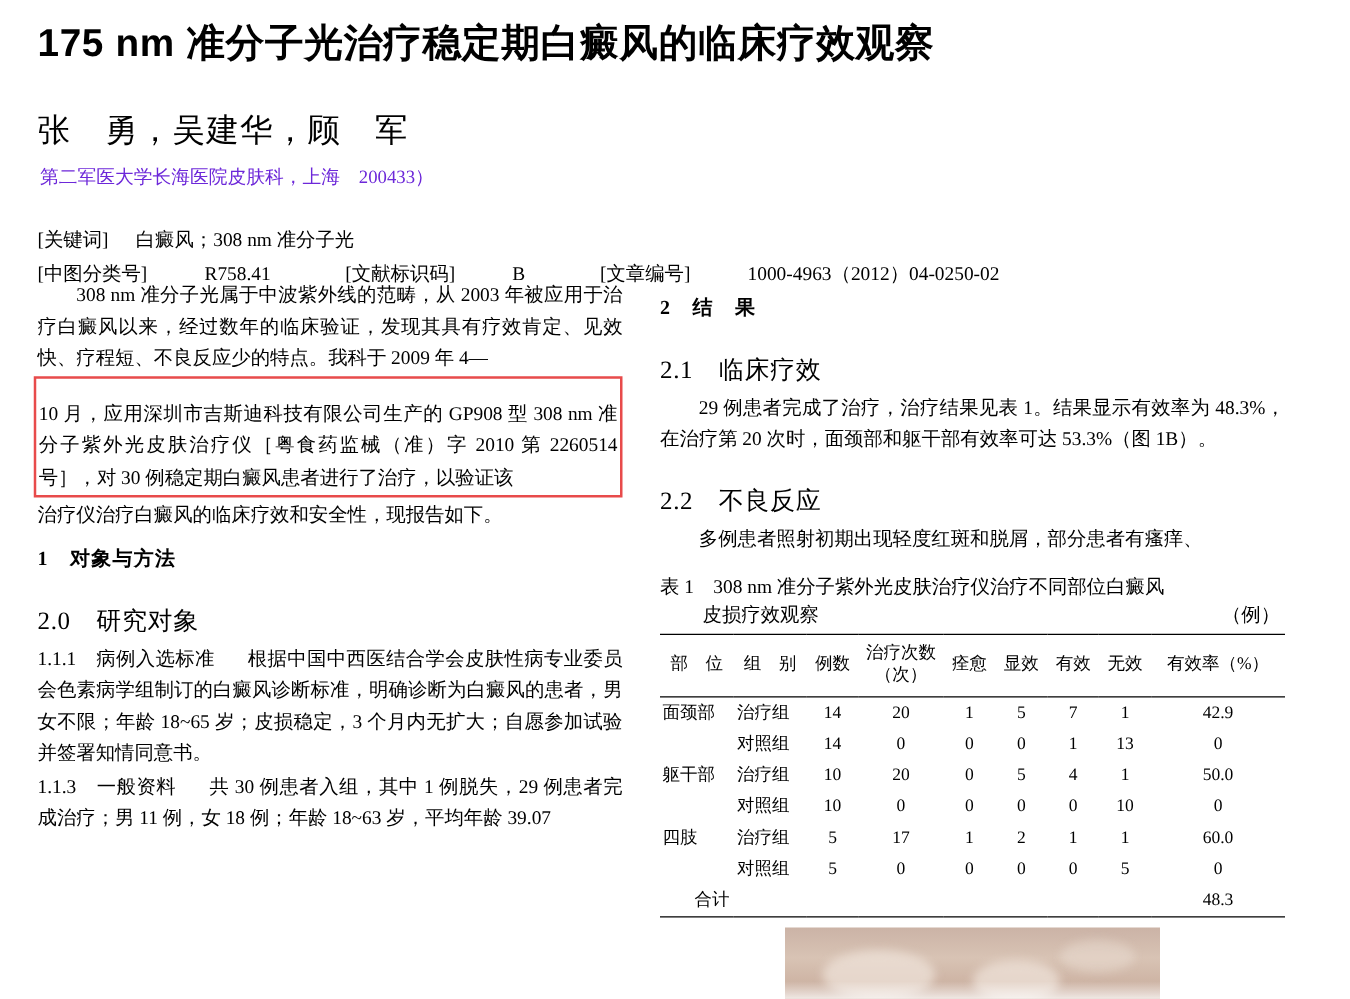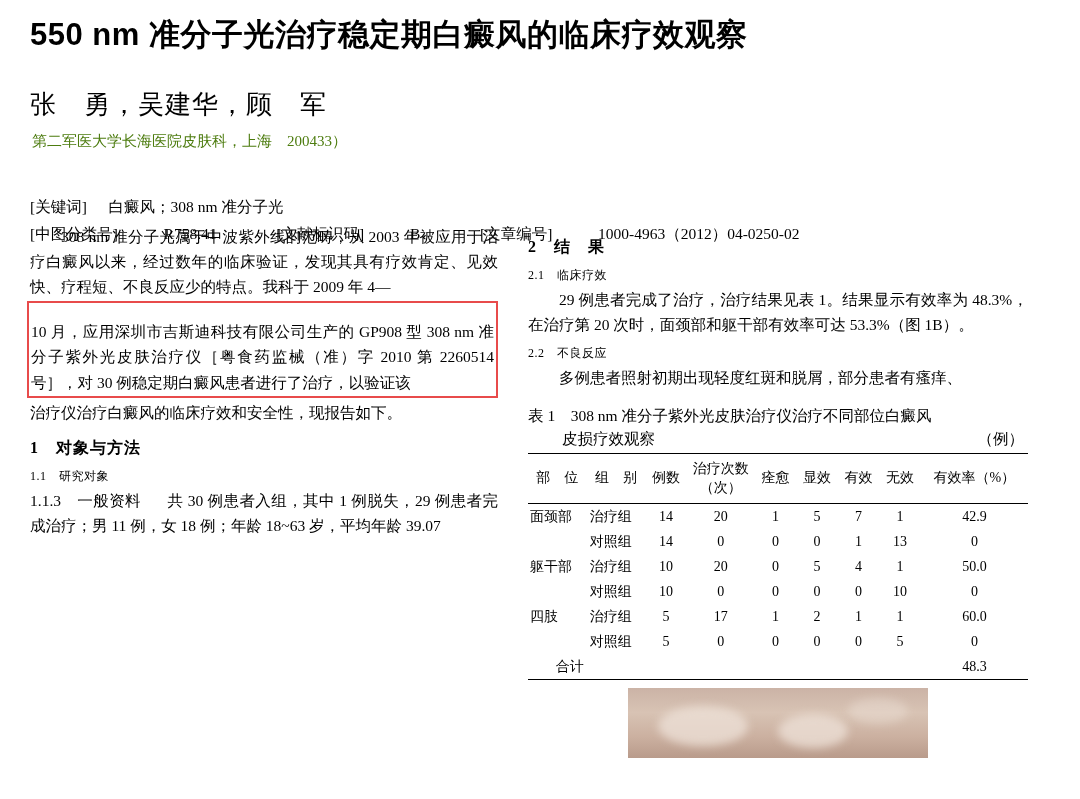--- a/index.html
+++ b/index.html
@@ -36,24 +36,24 @@
     font-family: "Liberation Serif", serif;
     font-size: 26px;
     margin: 32px 0 0 30px;
     letter-spacing: 1px;
     color: #000;
   }
   .affil {
     font-family: "Liberation Serif", serif;
     font-size: 15px;
     margin: 10px 0 0 32px;
-    color: #4d7c0f;
+    color: #6d28d9;
   }
   .meta {
-    margin: 42px 0 0 30px;
+    margin: 28px 0 0 30px;
     font-size: 15.5px;
     line-height: 1.75;
     color: #000;
   }
   .meta .row2 span.gap { display:inline-block; width: 38px; }
   .meta .row2 span.gap2 { display:inline-block; width: 52px; }
 
   .columns {
     position: absolute;
     top: 216px;
@@ -87,23 +87,23 @@
   .highlight-box p { margin: 0; }
 
   h2.sec {
     font-size: 16px;
     font-weight: 700;
     margin: 10px 0 4px 0;
     font-family: "Liberation Serif", serif;
     letter-spacing: 1px;
   }
   h3.subsec {
-    font-size: 12px;
+    font-size: 20px;
     font-weight: 400;
-    margin: 6px 0 2px 0;
+    margin: 20px 0 2px 0;
     letter-spacing: 0.5px;
   }
 
   .tbl-caption {
     font-size: 15.5px;
     margin: 14px 0 2px 0;
     line-height: 1.5;
   }
   .tbl-caption .cap-indent { display: inline-block; width: 2.2em; }
   .tbl-unit { float: right; margin-right: 4px; }
@@ -155,21 +155,21 @@
     left: 0; right: 0; bottom: 0;
     height: 22px;
     background: linear-gradient(180deg, rgba(255,255,255,0) 0%, #fff 85%);
   }
 </style>
 </head>
 <body>
 
 <div class="page">
 
-  <h1 class="title">550 nm 准分子光治疗稳定期白癜风的临床疗效观察</h1>
+  <h1 class="title">175 nm 准分子光治疗稳定期白癜风的临床疗效观察</h1>
 
   <div class="authors">张　勇，吴建华，顾　军</div>
   <div class="affil">第二军医大学长海医院皮肤科，上海　200433）</div>
 
   <div class="meta">
     <div class="row1">
       <span>[关键词]</span>
       <span class="gap" style="display:inline-block;width:14px;"></span>
       <span>白癜风；308 nm 准分子光</span>
     </div>
@@ -191,22 +191,27 @@
   <div class="columns">
 
     <div class="col left">
       <p class="para indent">308 nm 准分子光属于中波紫外线的范畴，从 2003 年被应用于治疗白癜风以来，经过数年的临床验证，发现其具有疗效肯定、见效快、疗程短、不良反应少的特点。我科于 2009 年 4—</p>
       <div class="highlight-box">
         <p class="para">10 月，应用深圳市吉斯迪科技有限公司生产的 GP908 型 308 nm 准分子紫外光皮肤治疗仪［粤食药监械（准）字 2010 第 2260514 号］，对 30 例稳定期白癜风患者进行了治疗，以验证该</p>
       </div>
       <p class="para">治疗仪治疗白癜风的临床疗效和安全性，现报告如下。</p>
 
       <h2 class="sec">1　对象与方法</h2>
-      <h3 class="subsec">1.1　研究对象</h3>
-
+      <h3 class="subsec">2.0　研究对象</h3>
+
+      <p class="para">
+        <span>1.1.1　病例入选标准</span>
+        <span style="display:inline-block;width:18px;"></span>
+        <span>根据中国中西医结合学会皮肤性病专业委员会色素病学组制订的白癜风诊断标准，明确诊断为白癜风的患者，男女不限；年龄 18~65 岁；皮损稳定，3 个月内无扩大；自愿参加试验并签署知情同意书。</span>
+      </p>
 
 
       <p class="para">
         <span>1.1.3　一般资料</span>
         <span style="display:inline-block;width:18px;"></span>
         <span>共 30 例患者入组，其中 1 例脱失，29 例患者完成治疗；男 11 例，女 18 例；年龄 18~63 岁，平均年龄 39.07</span>
       </p>
     </div>
 
     <div class="col right">

